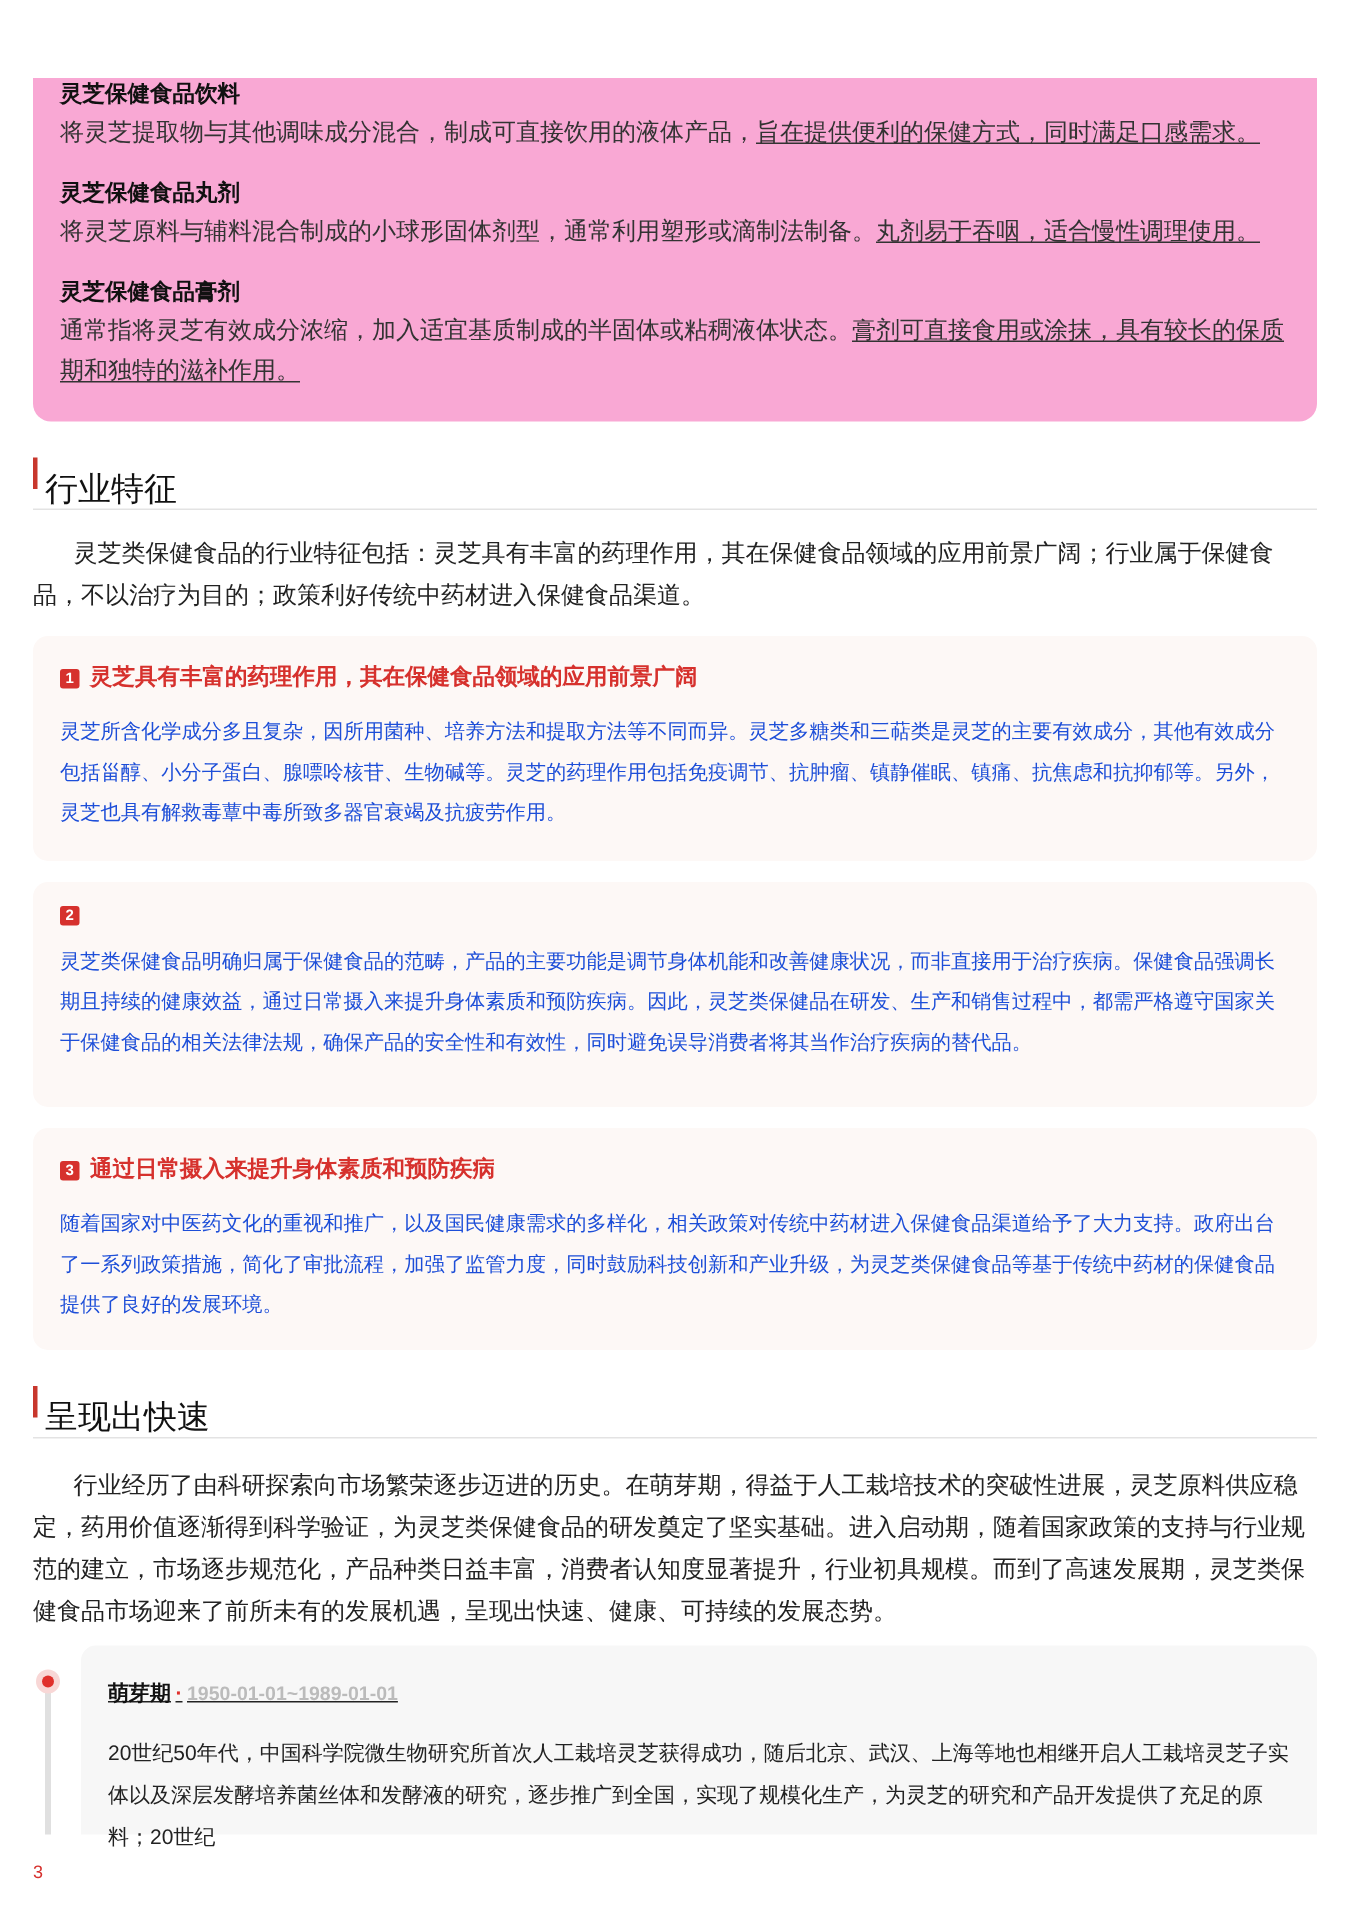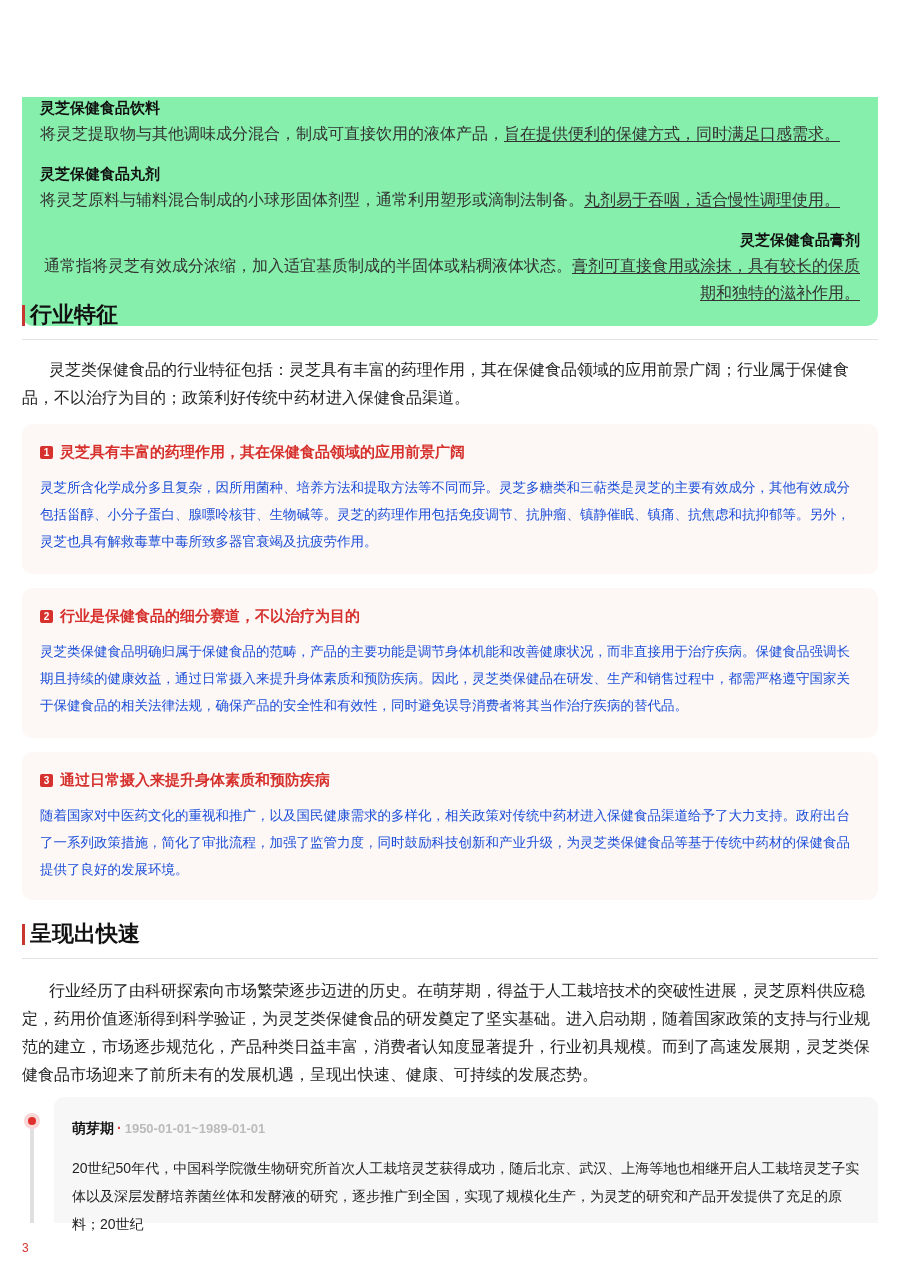--- a/index.html
+++ b/index.html
@@ -1,35 +1,34 @@
 <!DOCTYPE html>
 <html><head>
 <meta charset="utf-8">
 <style>
   * { box-sizing: border-box; margin: 0; padding: 0; }
   html, body { width: 900px; height: 1275px; background: #ffffff; overflow: hidden; }
   body { font-family: "Liberation Sans", "DejaVu Sans", sans-serif; color: #222; position: relative; }
 
   .top-box {
     position: absolute; left: 22px; top: 52px; width: 856px; height: 229px;
-    background: #86efac; border-radius: 0 0 12px 12px;
+    background: #f9a8d4; border-radius: 0 0 12px 12px;
     padding: 0 18px;
-    margin-top: 45px;
   }
   .product { margin-bottom: 16px; }
   .product .ptitle { font-size: 15px; font-weight: bold; color: #111; line-height: 22px; }
   .product .pdesc { font-size: 16px; color: #333; line-height: 27px; margin-top: 1px; }
   .product .pdesc u { text-decoration: underline; text-underline-offset: 2px; }
 
   .section-header {
     position: absolute; left: 22px; width: 856px; height: 44px;
     border-bottom: 1px solid #e3e3e3;
   }
   .section-header .bar { position: absolute; left: 0; top: 9px; width: 3px; height: 21px; background: #c8372d; }
-  .section-header .htitle { position: absolute; left: 8px; top: 3px; font-size: 22px; font-weight: bold; color: #111; line-height: 32px; }
+  .section-header .htitle { position: absolute; left: 8px; top: 14px; font-size: 22px; font-weight: normal; color: #111; line-height: 32px; }
 
   .intro {
     position: absolute; left: 22px; width: 856px;
     font-size: 16px; line-height: 28px; color: #222; text-indent: 27px;
   }
 
   .feature-card {
     position: absolute; left: 22px; width: 856px;
     background: #fdf8f6; border-radius: 10px; padding: 16px 18px 0 18px;
   }
@@ -45,41 +44,41 @@
     position: absolute; left: 24px; top: 1113px; width: 16px; height: 16px; border-radius: 50%;
     background: #f8d7d6;
   }
   .timeline-dot::after {
     content: ""; position: absolute; left: 4px; top: 4px; width: 8px; height: 8px; border-radius: 50%; background: #e0302c;
   }
   .stage-card {
     position: absolute; left: 54px; top: 1097px; width: 824px; height: 126px;
     background: #f7f7f7; border-radius: 10px 10px 0 0; padding: 20px 18px 0 18px;
   }
-  .stage-head { font-size: 14px; line-height: 22px; }
+  .stage-head { font-size: 14px; line-height: 22px; text-decoration: underline; }
   .stage-name { font-weight: bold; color: #111; }
   .stage-sep { color: #e0302c; font-weight: bold; margin: 0 3px; }
   .stage-date { color: #bbb; font-weight: bold; font-size: 13px; }
   .stage-desc { font-size: 14px; line-height: 28px; color: #222; margin-top: 14px; }
 
   .page-number { position: absolute; left: 22px; top: 1241px; font-size: 12px; color: #d6312d; }
 </style>
 </head>
 <body>
 
 <div class="top-box">
   <div class="product" style="margin-top:0;">
     <div class="ptitle">灵芝保健食品饮料</div>
     <div class="pdesc"><span>将灵芝提取物与其他调味成分混合，制成可直接饮用的液体产品，</span><u>旨在提供便利的保健方式，同时满足口感需求。</u></div>
   </div>
   <div class="product" style="margin-top:14px;">
     <div class="ptitle">灵芝保健食品丸剂</div>
     <div class="pdesc"><span>将灵芝原料与辅料混合制成的小球形固体剂型，通常利用塑形或滴制法制备。</span><u>丸剂易于吞咽，适合慢性调理使用。</u></div>
   </div>
-  <div class="product" style="margin-top:14px;text-align:right;">
+  <div class="product" style="margin-top:14px;">
     <div class="ptitle">灵芝保健食品膏剂</div>
     <div class="pdesc"><span>通常指将灵芝有效成分浓缩，加入适宜基质制成的半固体或粘稠液体状态。</span><u>膏剂可直接食用或涂抹，具有较长的保质期和独特的滋补作用。</u></div>
   </div>
 </div>
 
 <div class="section-header" style="top:296px;">
   <span class="bar"></span>
   <span class="htitle">行业特征</span>
 </div>
 
@@ -89,21 +88,20 @@
   <div class="ftitle">
     <span class="badge">1</span>
     <span>灵芝具有丰富的药理作用，其在保健食品领域的应用前景广阔</span>
   </div>
   <div class="fdesc">灵芝所含化学成分多且复杂，因所用菌种、培养方法和提取方法等不同而异。灵芝多糖类和三萜类是灵芝的主要有效成分，其他有效成分包括甾醇、小分子蛋白、腺嘌呤核苷、生物碱等。灵芝的药理作用包括免疫调节、抗肿瘤、镇静催眠、镇痛、抗焦虑和抗抑郁等。另外，灵芝也具有解救毒蕈中毒所致多器官衰竭及抗疲劳作用。</div>
 </div>
 
 <div class="feature-card" style="top:588px; height:150px;">
   <div class="ftitle">
     <span class="badge">2</span>
-    <span>行业是保健食品的细分赛道，不以治疗为目的</span>
   </div>
   <div class="fdesc">灵芝类保健食品明确归属于保健食品的范畴，产品的主要功能是调节身体机能和改善健康状况，而非直接用于治疗疾病。保健食品强调长期且持续的健康效益，通过日常摄入来提升身体素质和预防疾病。因此，灵芝类保健品在研发、生产和销售过程中，都需严格遵守国家关于保健食品的相关法律法规，确保产品的安全性和有效性，同时避免误导消费者将其当作治疗疾病的替代品。</div>
 </div>
 
 <div class="feature-card" style="top:752px; height:148px;">
   <div class="ftitle">
     <span class="badge">3</span>
     <span>通过日常摄入来提升身体素质和预防疾病</span>
   </div>
   <div class="fdesc">随着国家对中医药文化的重视和推广，以及国民健康需求的多样化，相关政策对传统中药材进入保健食品渠道给予了大力支持。政府出台了一系列政策措施，简化了审批流程，加强了监管力度，同时鼓励科技创新和产业升级，为灵芝类保健食品等基于传统中药材的保健食品提供了良好的发展环境。</div>

